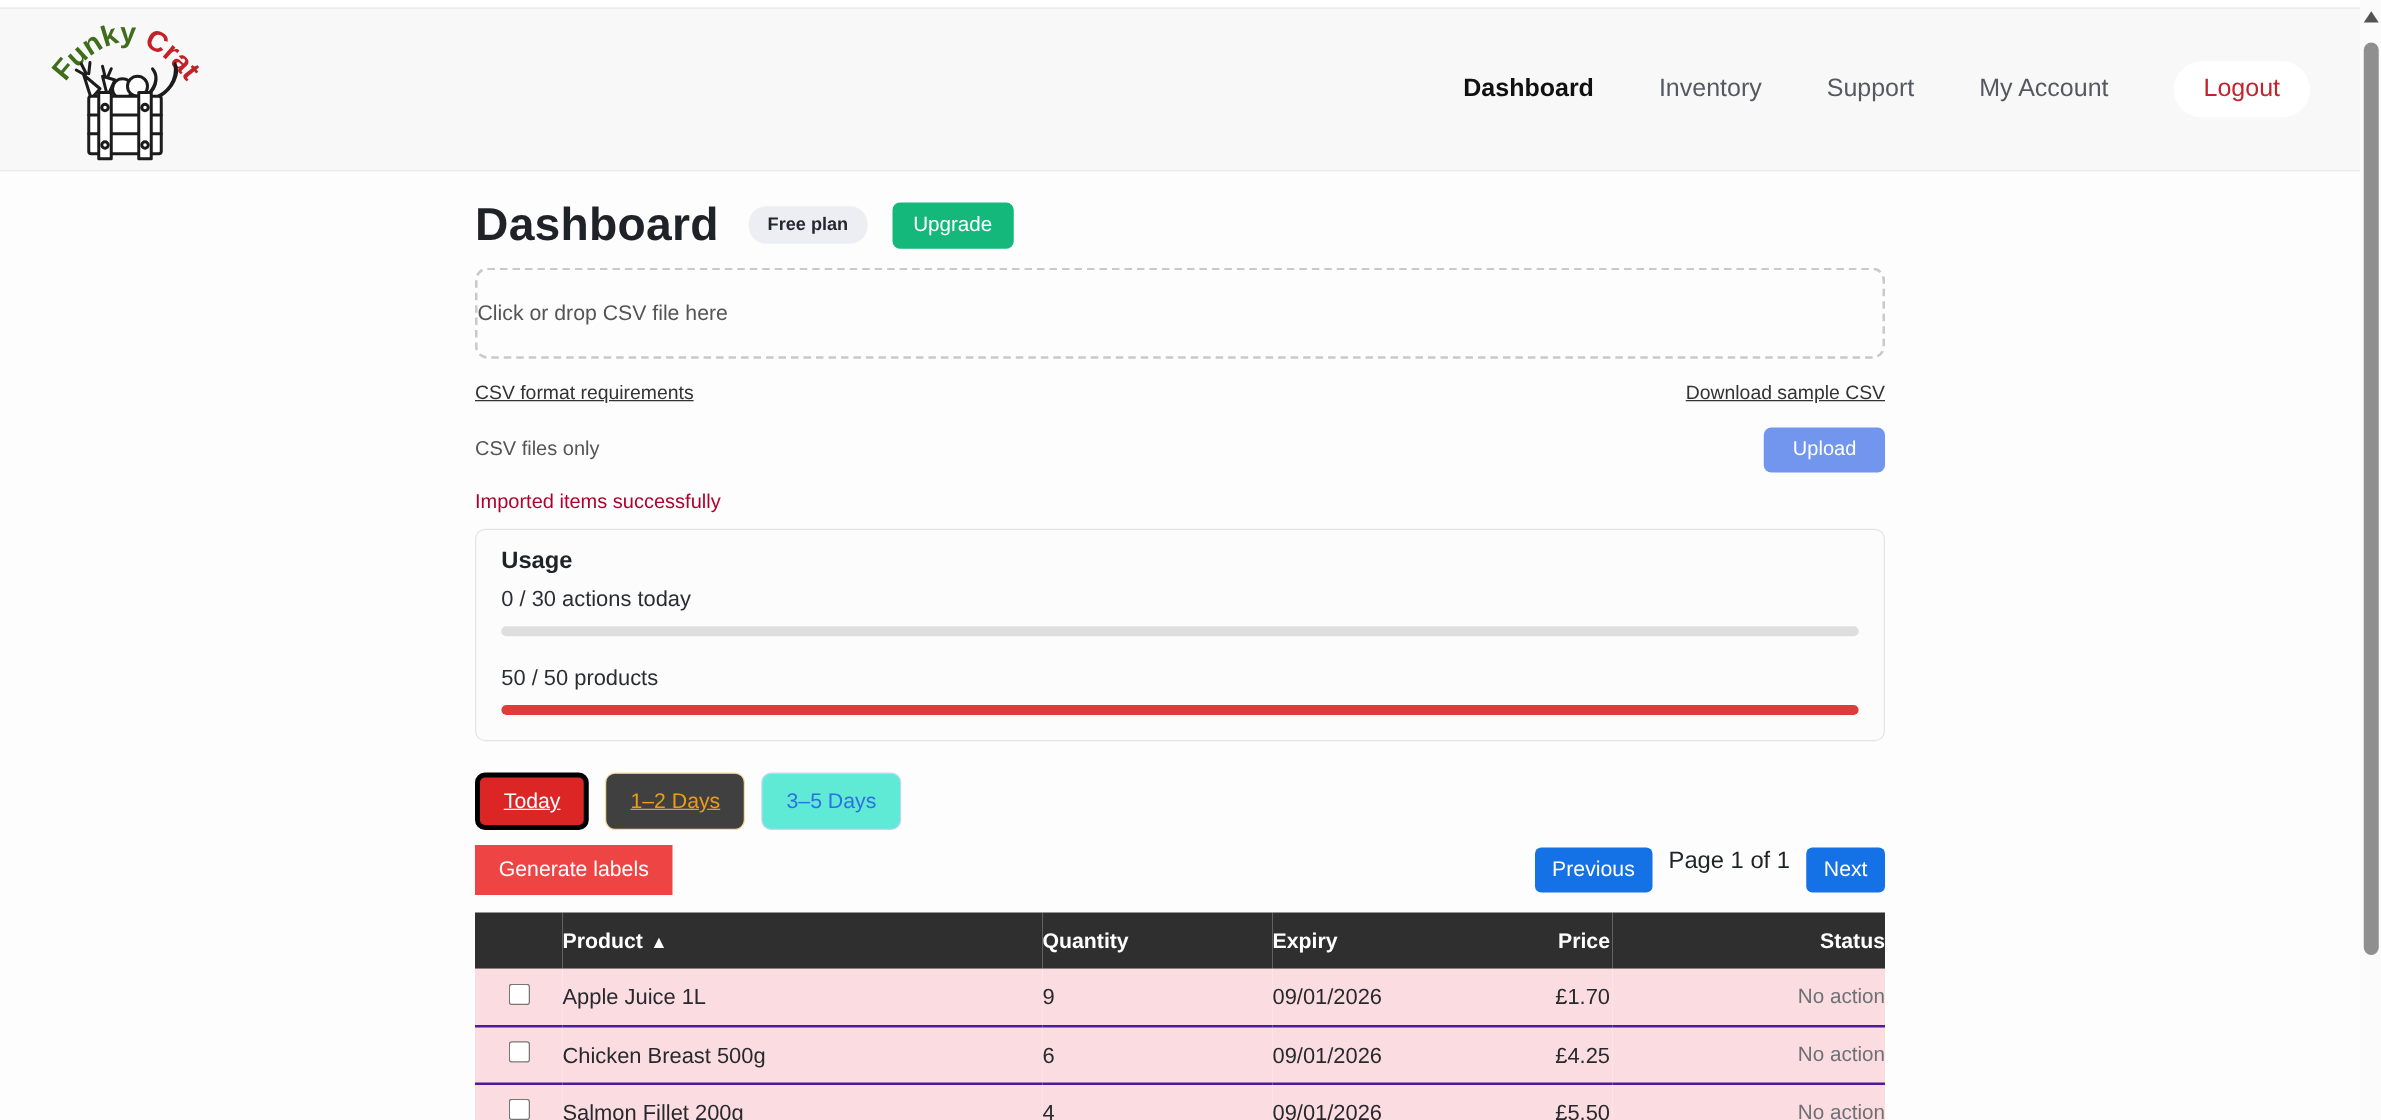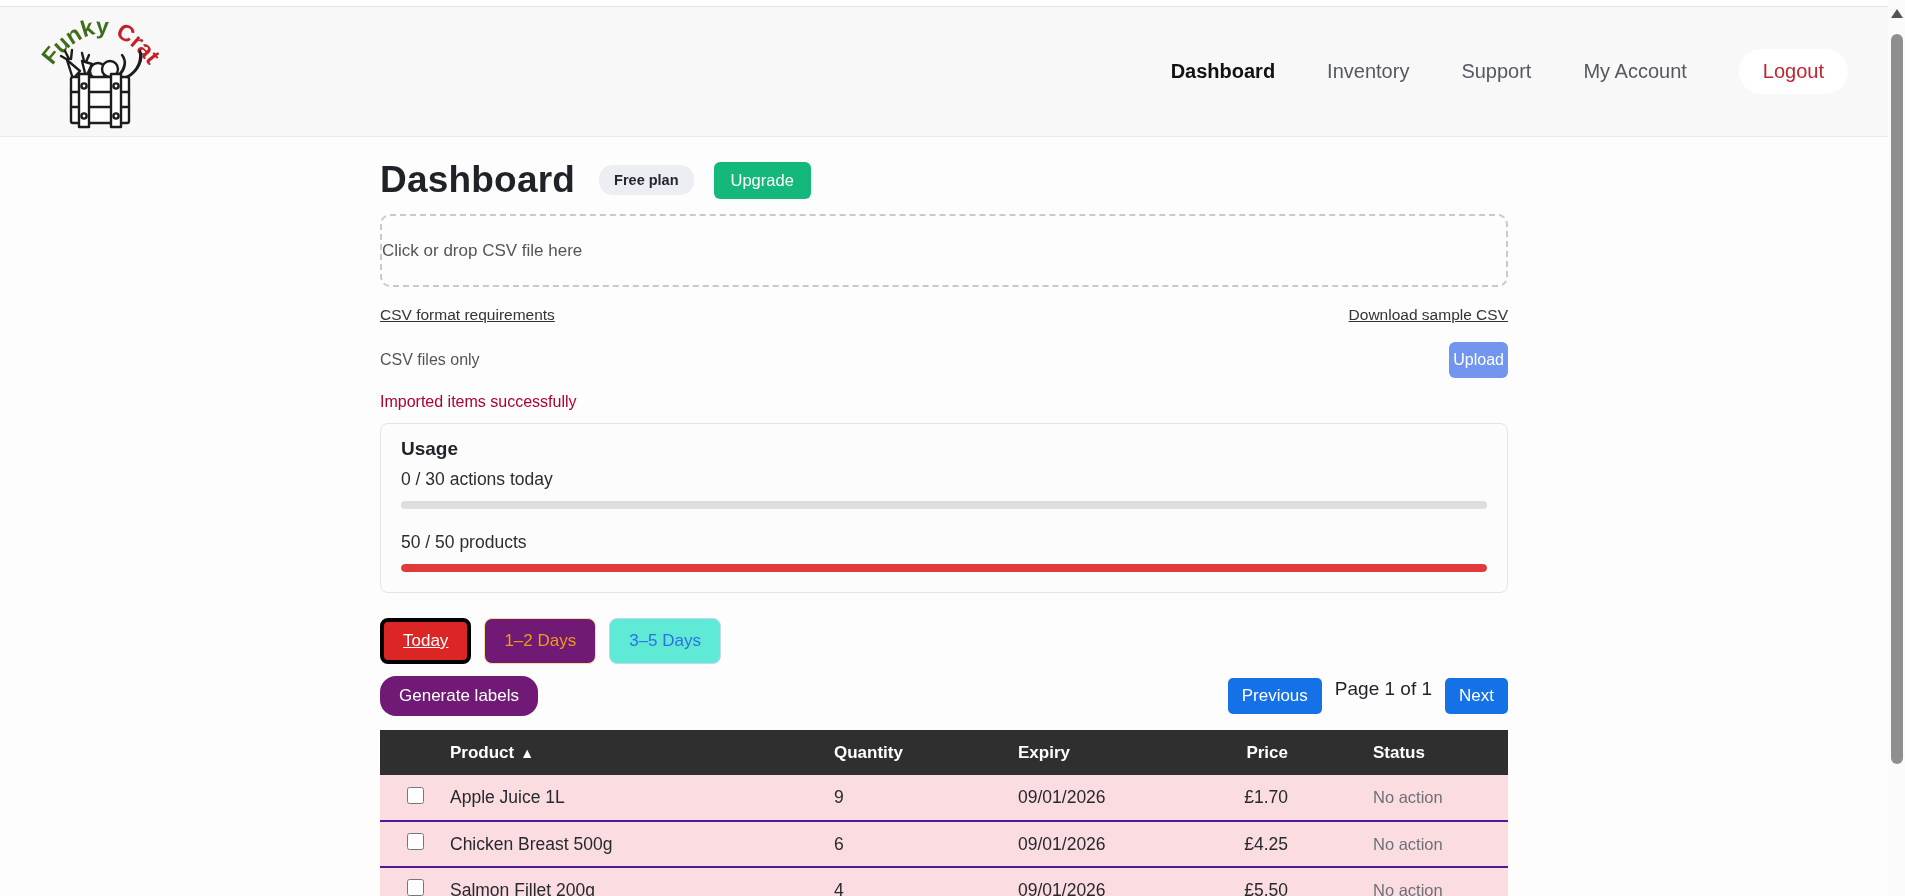--- a/index.html
+++ b/index.html
@@ -39,61 +39,61 @@
   .dropzone { margin-top:13px; height:73px; border:2px dashed #c9c9c9; border-radius:10px;
               display:flex; align-items:center; justify-content:flex-start; cursor:pointer; background:#fdfdfd; }
   .dropzone-text { color:#555; font-size:17px; }
 
   .links-row { display:flex; justify-content:space-between; margin-top:19px; }
   .csv-link { color:#333; font-size:15.5px; text-decoration:underline; cursor:pointer; }
 
   .hint-row { display:flex; justify-content:space-between; align-items:center; margin-top:18px; }
   .hint-text { color:#555; font-size:16px; }
   .upload-btn { background:#7296ee; color:#fff; border:none; font-size:16px;
-                padding:9px 4px; border-radius:6px; cursor:pointer;
+                padding:9px 23px; border-radius:6px; cursor:pointer;
                 font-family:"Liberation Sans", sans-serif; }
 
   .status-msg { color:#b0002f; font-size:16px; margin-top:15px; }
 
   .usage-card { margin-top:12px; background:#fcfcfc; border:1px solid #e4e4e4; border-radius:8px;
                 padding:14px 20px 20px 20px; }
   .usage-title { font-size:19px; font-weight:bold; color:#1f2328; }
   .usage-line { font-size:17.5px; color:#2a2e33; margin-top:9px; }
   .bar-track { margin-top:11px; height:8px; background:#dedede; border-radius:5px; overflow:hidden; }
   .bar-fill { height:100%; background:#e03a3a; border-radius:5px; width:0%; }
   .usage-gap { height:14px; }
 
   .filters-row { display:flex; gap:13px; margin-top:25px; }
   .filter-btn { font-size:17px; padding:9px 19px; border-radius:8px; cursor:pointer;
                 font-family:"Liberation Sans", sans-serif; }
   .filter-today { background:#dc2626; border:4px solid #000000; color:#fff;text-decoration:underline; }
-  .filter-12 { background:#701a75; border:1px solid #f6dd9b; color:#ef9b1a; }
+  .filter-12 { background:#404040; border:1px solid #f6dd9b; color:#ef9b1a;text-decoration:underline; }
   .filter-35 { background:#5eead4; border:1px solid #c3d6fa; color:#2f6fe4; }
 
   .toolbar-row { display:flex; justify-content:space-between; align-items:center; margin-top:12px; }
-  .generate-btn { background:#701a75; color:#fff; border:none; font-size:17px;
-                  padding:10px 19px; border-radius:16px; cursor:pointer;
+  .generate-btn { background:#ef4444; color:#fff; border:none; font-size:17px;
+                  padding:10px 19px; border-radius:0; cursor:pointer;
                   font-family:"Liberation Sans", sans-serif; }
   .pagination { display:flex; align-items:flex-start; gap:13px; }
   .page-btn { background:#1471e6; color:#fff; border:none; font-size:17px;
               padding:8px 14px; border-radius:5px; cursor:pointer;
               font-family:"Liberation Sans", sans-serif; }
   .page-info { font-size:19px; color:#1f2328; }
 
   
   .products-table { margin-top:14px; width:1128px; border-collapse:collapse; table-layout:fixed; }
   .products-table col.c-check { width:70px; }
   .products-table col.c-product { width:384px; }
   .products-table col.c-qty { width:184px; }
   .products-table col.c-expiry { width:190px; }
   .products-table col.c-price { width:82px; }
   .products-table thead th { background:#2f2f2f; color:#fff; font-size:17px; font-weight:bold;
                              text-align:left; height:45px; padding:0; }
   .products-table th.h-price, .products-table td.cell-price { text-align:right; padding-right:2px; }
-  .products-table th.h-status, .products-table td.cell-status { padding-left:83px; }
+  .products-table th.h-status, .products-table td.cell-status { padding-left:83px;text-align:right; }
   .products-table tbody td { background:#fbdce1; height:46px; font-size:17.5px; color:#26292d;
                              border-bottom:2px solid #4c1d95; padding:0; }
   .products-table td.cell-check { text-align:center; }
   .products-table td.cell-status { color:#6d7176; font-size:16.5px; }
   .row-checkbox { width:17px; height:17px; cursor:pointer; accent-color:#6b6b6b; }
   .sort-icon { font-size:14px; margin-left:6px; }
 
   
   .scrollbar { position:fixed; top:0; right:0; width:17px; height:896px; background:#fbfbfb; }
   .scroll-arrow { position:absolute; top:9px; left:3px; width:0; height:0;

